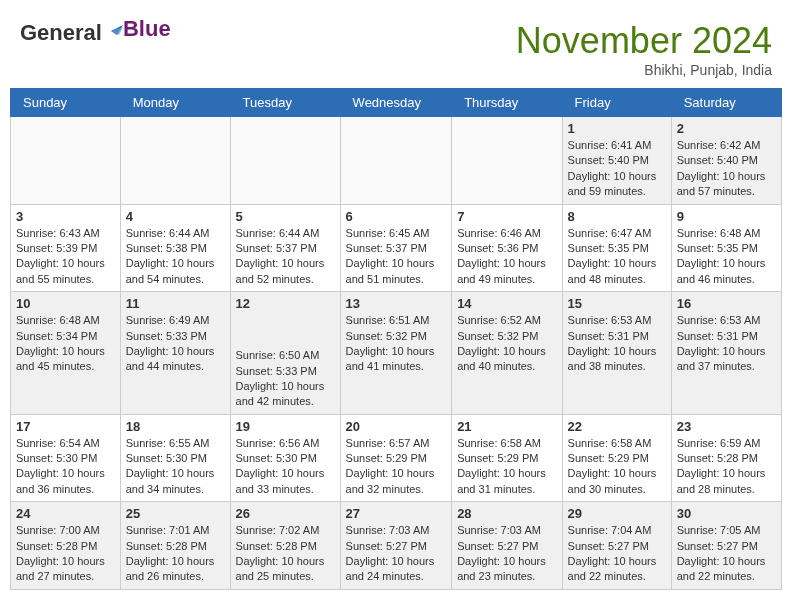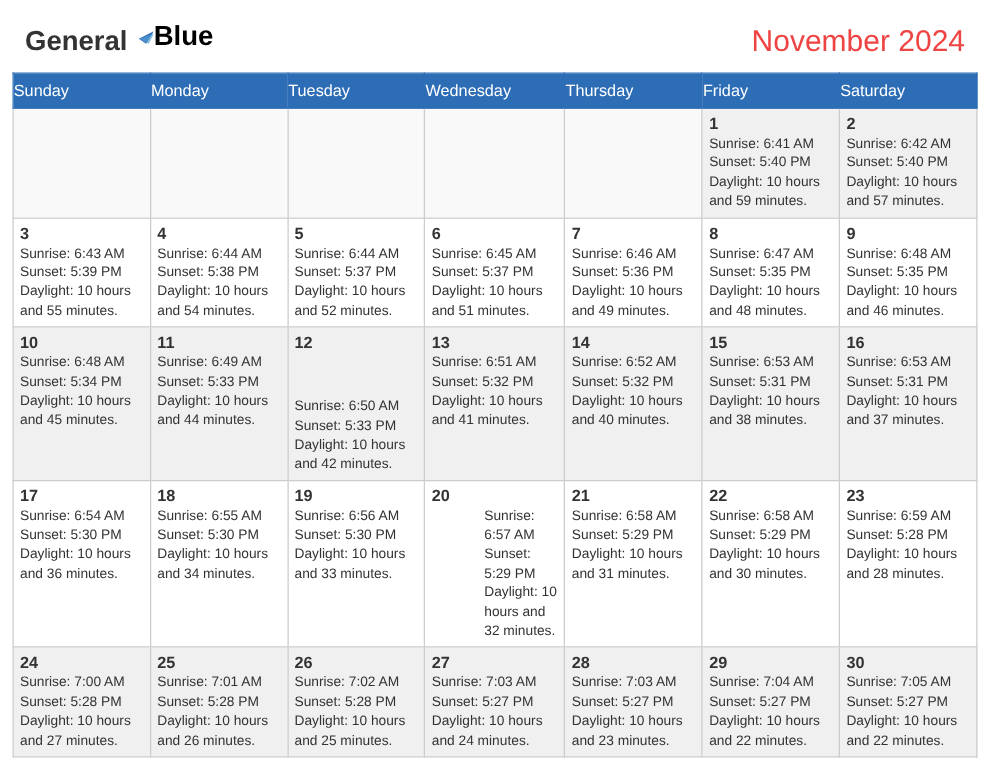--- a/index.html
+++ b/index.html
@@ -17,38 +17,38 @@
       padding: 10px 10px 5px 10px;
     }
     .logo {
       display: flex;
       align-items: flex-start;
     }
     .title-block {
       text-align: right;
     }
     .month-year {
-      font-size: 24px;
-      color: #ef4444;
+      font-size: 36px;
+      color: #4d7c0f;
       font-weight: normal;
     }
     .location {
       font-size: 14px;
       color: #555;
     }
     table {
       width: 100%;
       border-collapse: collapse;
       margin-top: 5px;
     }
     th {
       background-color: #2d6db5;
       color: white;
       text-align: left;
-      padding: 6px 0;
+      padding: 6px 12px;
       font-size: 13px;
       font-weight: normal;
       border: 1px solid #2d6db5;
     }
     td {
       border: 1px solid #ccc;
       vertical-align: top;
       padding: 4px 5px;
       width: 113px;
       min-height: 80px;
@@ -79,24 +79,25 @@
 
 <div class="header">
   <div class="logo">
     <div style="display:flex;align-items:center;">
       <span style="font-size:22px;font-weight:bold;color:#333;">General</span>
       <svg width="20" height="20" viewBox="0 0 20 20" style="margin-left:1px;margin-top:-4px;">
         <polygon points="8,10 20,4 14,14" fill="#2d6db5"></polygon>
         <polygon points="8,10 20,6 16,14" fill="#5a9fd4" opacity="0.7"></polygon>
       </svg>
     </div>
-    <span style="font-size:22px;font-weight:bold;color:#000000;margin-top:-4px;">Blue</span>
+    <span style="font-size:22px;font-weight:bold;color:#701a75;margin-top:-4px;">Blue</span>
   </div>
   <div class="title-block">
     <div class="month-year">November 2024</div>
+    <div class="location">Bhikhi, Punjab, India</div>
   </div>
 </div>
 
 <table>
   <thead>
     <tr>
     <th>Sunday</th>
         <th>Monday</th>
         <th>Tuesday</th>
         <th>Wednesday</th>
@@ -227,21 +228,21 @@
 Daylight: 10 hours and 34 minutes.</div>
         </td>
         <td>
           <span class="day-num">19</span>
           <div class="day-info" style="white-space: pre-wrap;">Sunrise: 6:56 AM
 Sunset: 5:30 PM
 Daylight: 10 hours and 33 minutes.</div>
         </td>
         <td>
           <span class="day-num">20</span>
-          <div class="day-info" style="white-space: pre-wrap; margin-left: 42px;">Sunrise: 6:57 AM
+          <div class="day-info" style="white-space: pre-wrap;">Sunrise: 6:57 AM
 Sunset: 5:29 PM
 Daylight: 10 hours and 32 minutes.</div>
         </td>
         <td>
           <span class="day-num">21</span>
           <div class="day-info" style="white-space: pre-wrap;">Sunrise: 6:58 AM
 Sunset: 5:29 PM
 Daylight: 10 hours and 31 minutes.</div>
         </td>
         <td>

